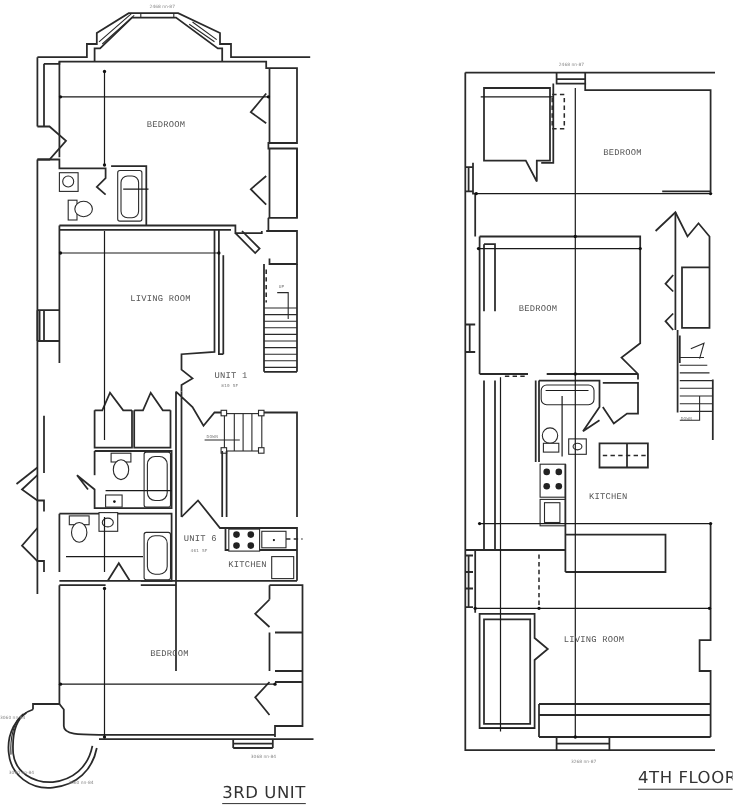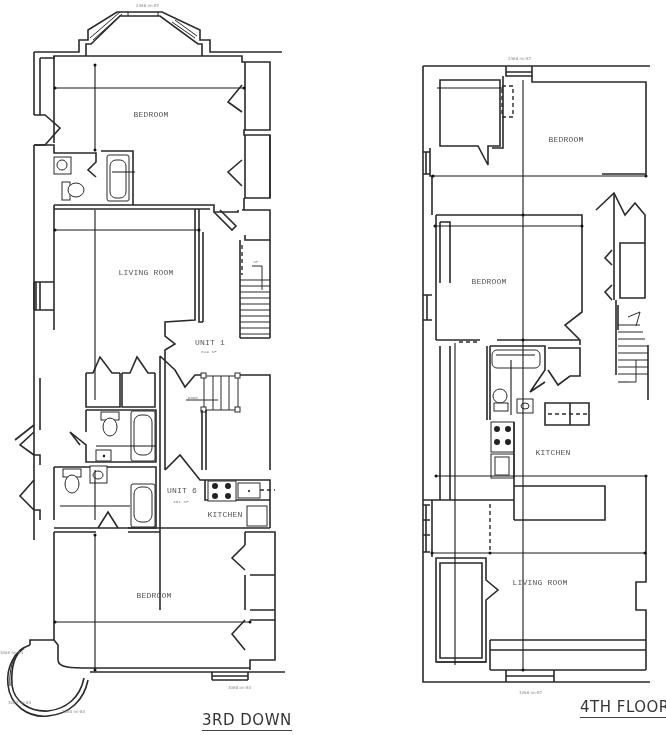--- a/index.html
+++ b/index.html
@@ -262,14 +262,14 @@
 
 <div class="lbl" style="left:566px;top:139px">BEDROOM</div>
 <div class="lbl" style="left:489px;top:281px">BEDROOM</div>
 <div class="lbl" style="left:553px;top:452px">KITCHEN</div>
 <div class="lbl" style="left:540px;top:582px">LIVING ROOM</div>
 <div class="lbl small" style="left:624px;top:382px">DOWN</div>
 
 <div class="win" style="left:508px;top:56px">2468 nn-87</div>
 <div class="win" style="left:519px;top:690px">3268 nn-87</div>
 
-<div class="floor-title" style="left:202px;top:711px">3RD DOWN</div>
+<div class="floor-title" style="left:202px;top:711px">3RD UNIT</div>
 <div class="floor-title" style="left:580px;top:698px">4TH FLOOR</div>
 
 </body></html>

